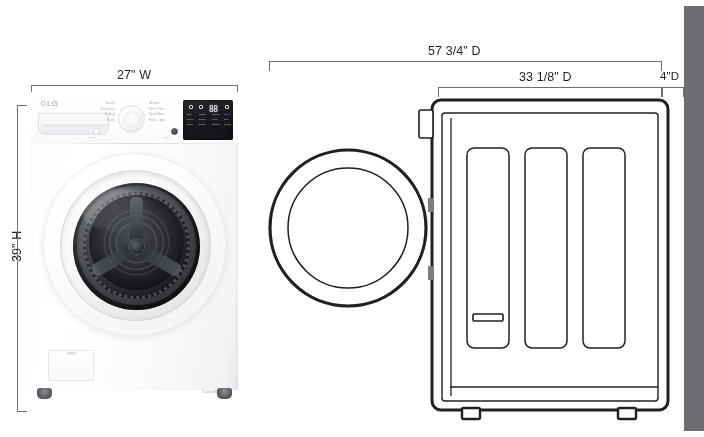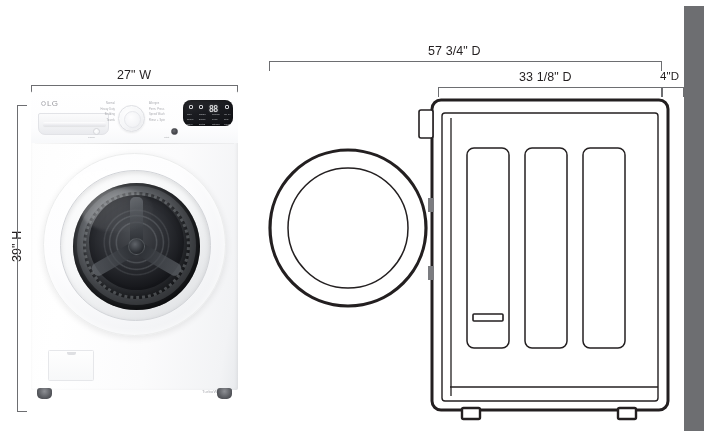--- a/index.html
+++ b/index.html
@@ -127,23 +127,23 @@
     background: radial-gradient(circle at 40% 35%,#fff,#eef0f3);
   }
   .w-btn.b1 { left: 62px; top: 37px; }
   .w-btn.b2 { left: 140px; top: 37px; background: radial-gradient(circle at 40% 35%,#6a6b70,#303136); border-color:#4c4d52; }
   .w-btn-lbl {
     position:absolute; font-size:2.5px; color:#acadb2; white-space:nowrap;
   }
   
   .w-display {
     position: absolute; left: 152px; top: 9px;
-    width: 50px; height: 26px;
+    width: 50px; height: 40px;
     background: linear-gradient(165deg,#2b2c31 0%,#1a1b20 45%,#121317 100%);
-    border-radius: 8px;
+    border-radius: 2px;
     box-shadow: inset 0 0 4px rgba(0,0,0,.6);
   }
   .seg {
     position: absolute; left: 26px; top: 5px;
     font-family: "DejaVu Sans Mono", monospace;
     font-size: 8px; color: #f2f3f5; letter-spacing: -.5px;
     text-shadow: 0 0 2px rgba(255,255,255,.45);
   }
   .disp-txt {
     position:absolute; font-size:2.5px; color:#c9cace; white-space:nowrap;

